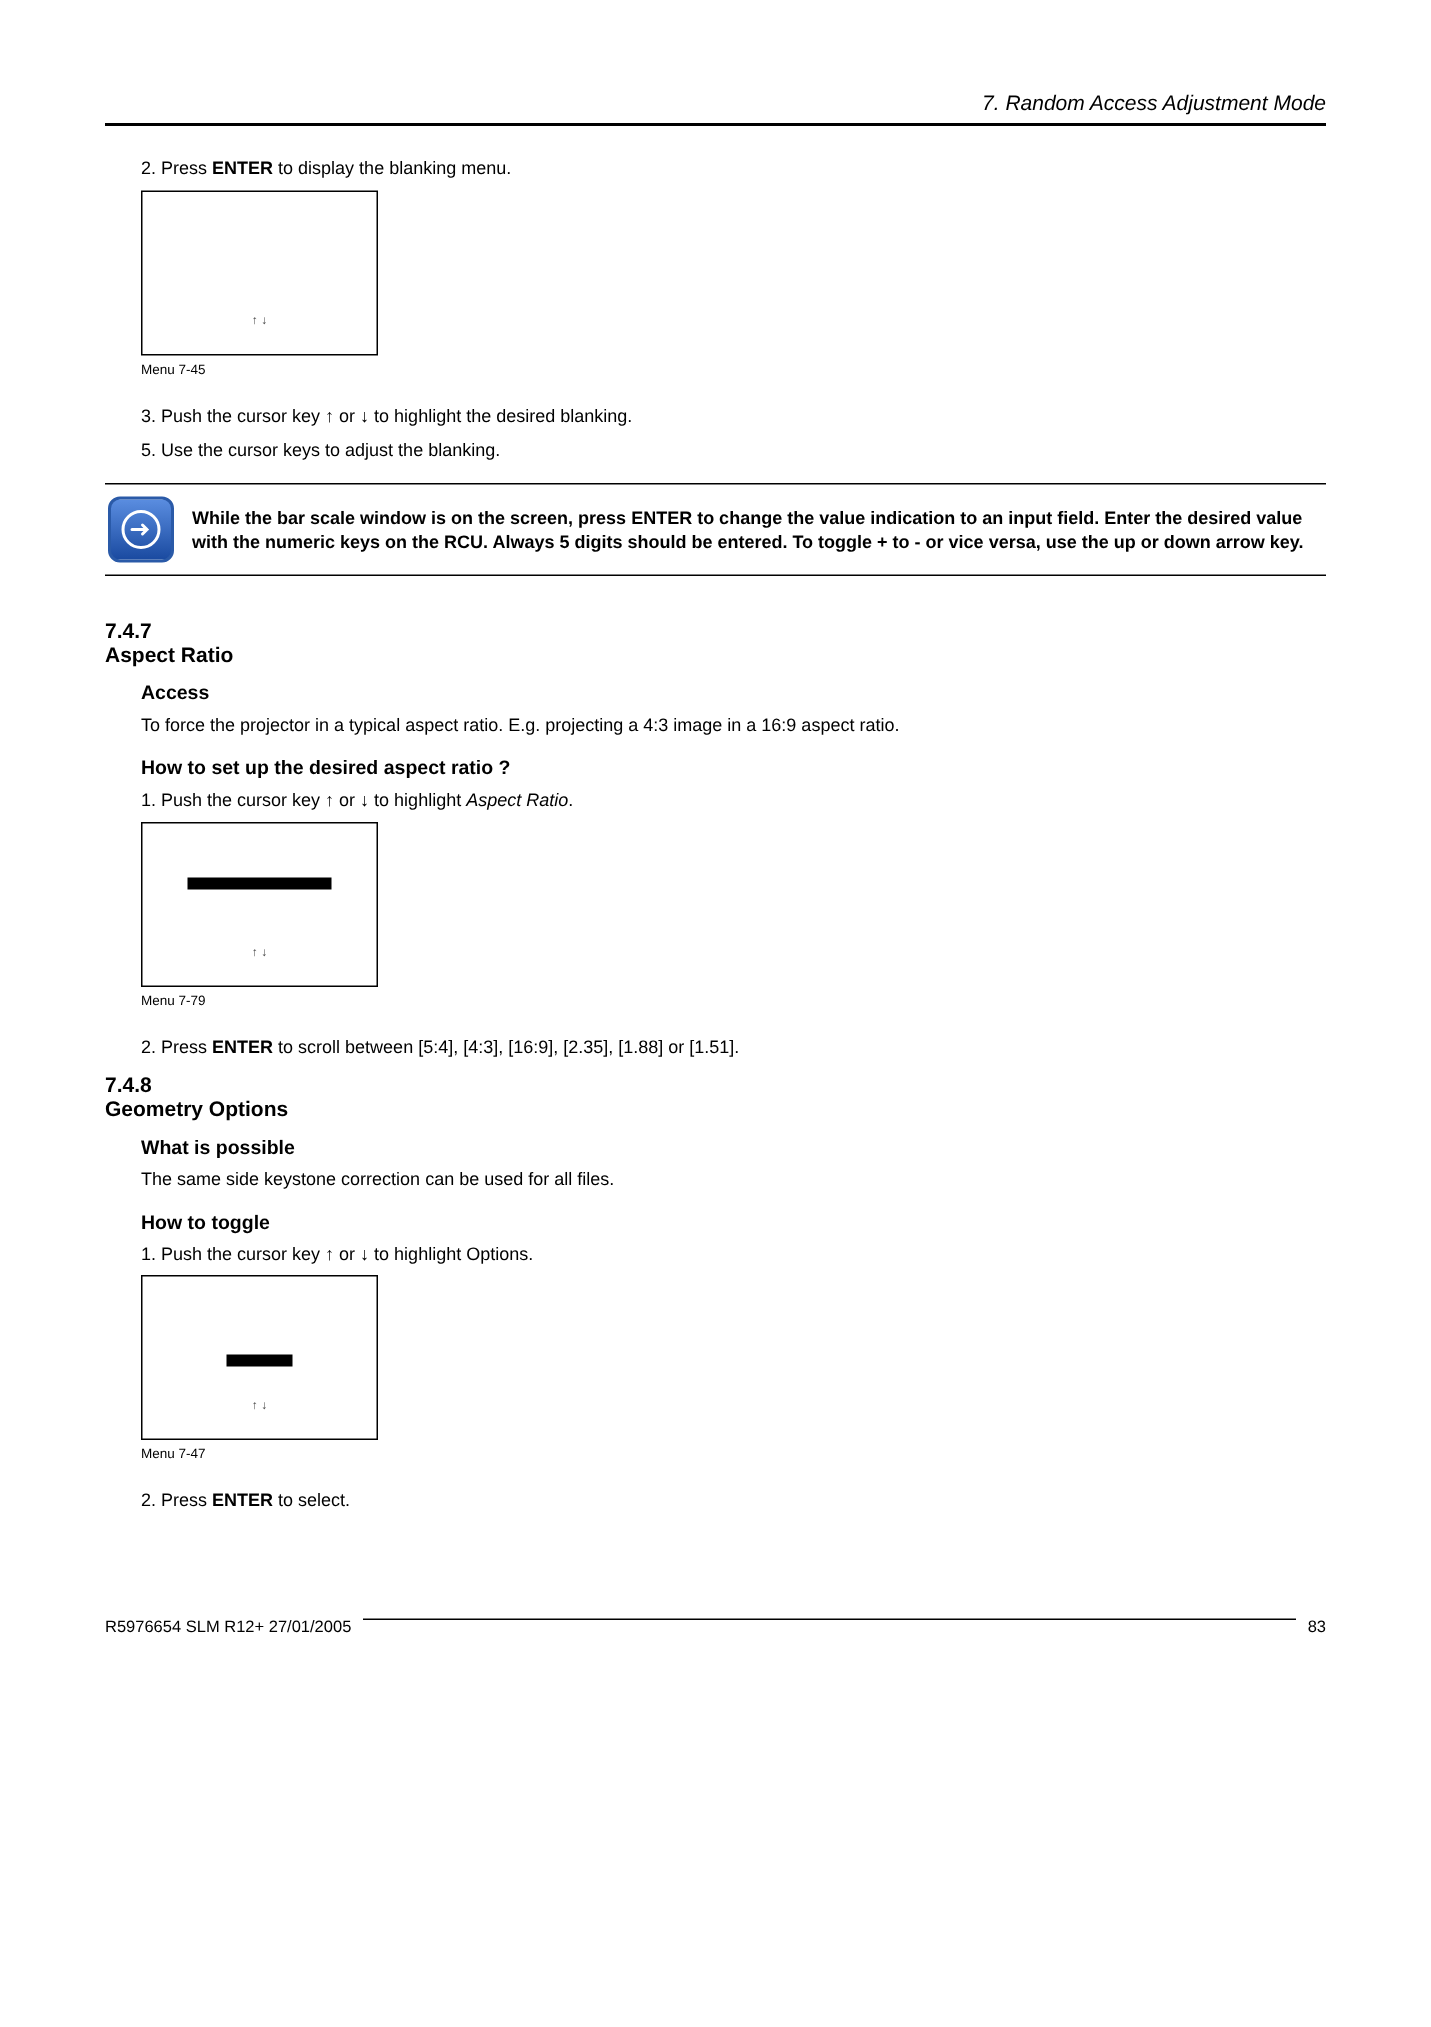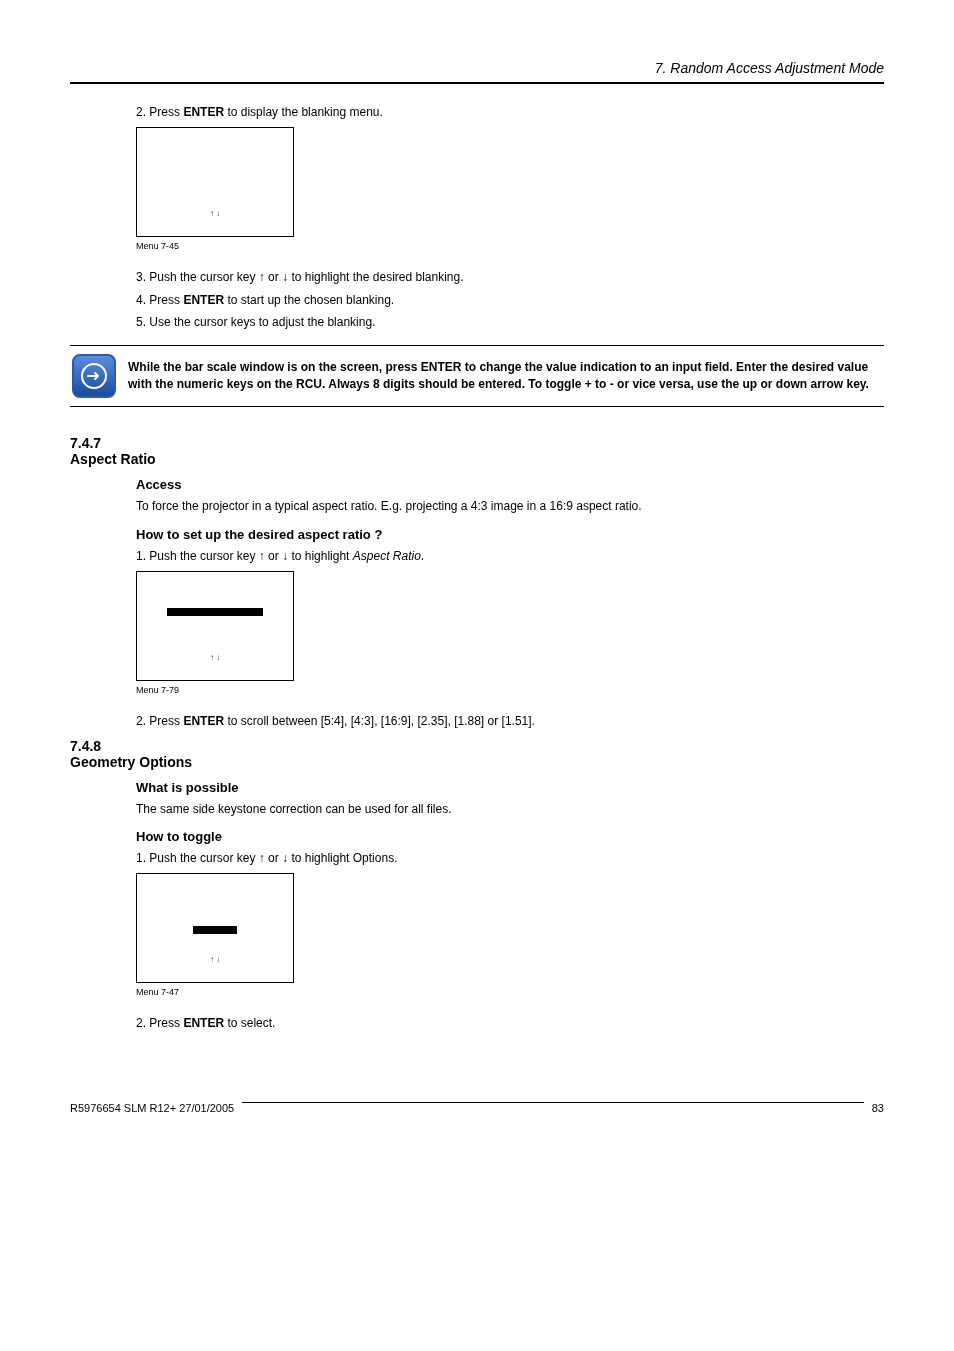--- a/index.html
+++ b/index.html
@@ -19,21 +19,21 @@
     font-style: italic;
     font-size: 14px;
     text-align: right;
     padding-bottom: 6px;
   }
   .header-rule {
     border-top: 2.5px solid #000;
     margin-bottom: 20px;
   }
   .content-indent {
-    margin-left: 66px;
+    margin-left: 24px;
   }
   .step {
     font-size: 12px;
     margin-bottom: 6px;
     line-height: 1.4;
   }
   .menu-box {
     border: 1px solid #000;
     width: 158px;
     height: 110px;
@@ -134,35 +134,31 @@
     <span>2.</span>
     <span>Press </span><b>ENTER</b><span> to display the blanking menu.</span>
   </div>
 
   <div class="menu-box">
     <div class="menu-arrows">↑     ↓</div>
   </div>
   <div class="menu-caption">Menu 7-45</div>
 
   <div class="step">3.  Push the cursor key ↑ or ↓ to highlight the desired blanking.</div>
-  <div class="step">
-    <span>4.</span>
-    <span>Press </span><b>ENTER</b><span> to start up the chosen blanking.</span>
-  </div>
   <div class="step">5.  Use the cursor keys to adjust the blanking.</div>
 </div>
 
 <div class="note-block">
   <div class="note-icon">
     <svg width="28" height="28" viewBox="0 0 28 28">
       <ellipse cx="14" cy="14" rx="12" ry="12" fill="none" stroke="#fff" stroke-width="2"></ellipse>
       <path d="M8 14 L18 14 M15 11 L18 14 L15 17" fill="none" stroke="#fff" stroke-width="2" stroke-linecap="round"></path>
     </svg>
   </div>
-  <div class="note-text">While the bar scale window is on the screen, press ENTER to change the value indication to an input field. Enter the desired value with the numeric keys on the RCU. Always 8 digits should be entered. To toggle + to - or vice versa, use the up or down arrow key.</div>
+  <div class="note-text">While the bar scale window is on the screen, press ENTER to change the value indication to an input field. Enter the desired value with the numeric keys on the RCU. Always 5 digits should be entered. To toggle + to - or vice versa, use the up or down arrow key.</div>
 </div>
 
 <div class="section-row">
   <div class="section-num-col">7.4.7</div>
   <div class="section-title-col">Aspect Ratio</div>
 </div>
 <div class="content-indent">
   <div class="sub-heading">Access</div>
   <div class="body-text">To force the projector in a typical aspect ratio.  E.g.  projecting a 4:3 image in a 16:9 aspect ratio.</div>
 

